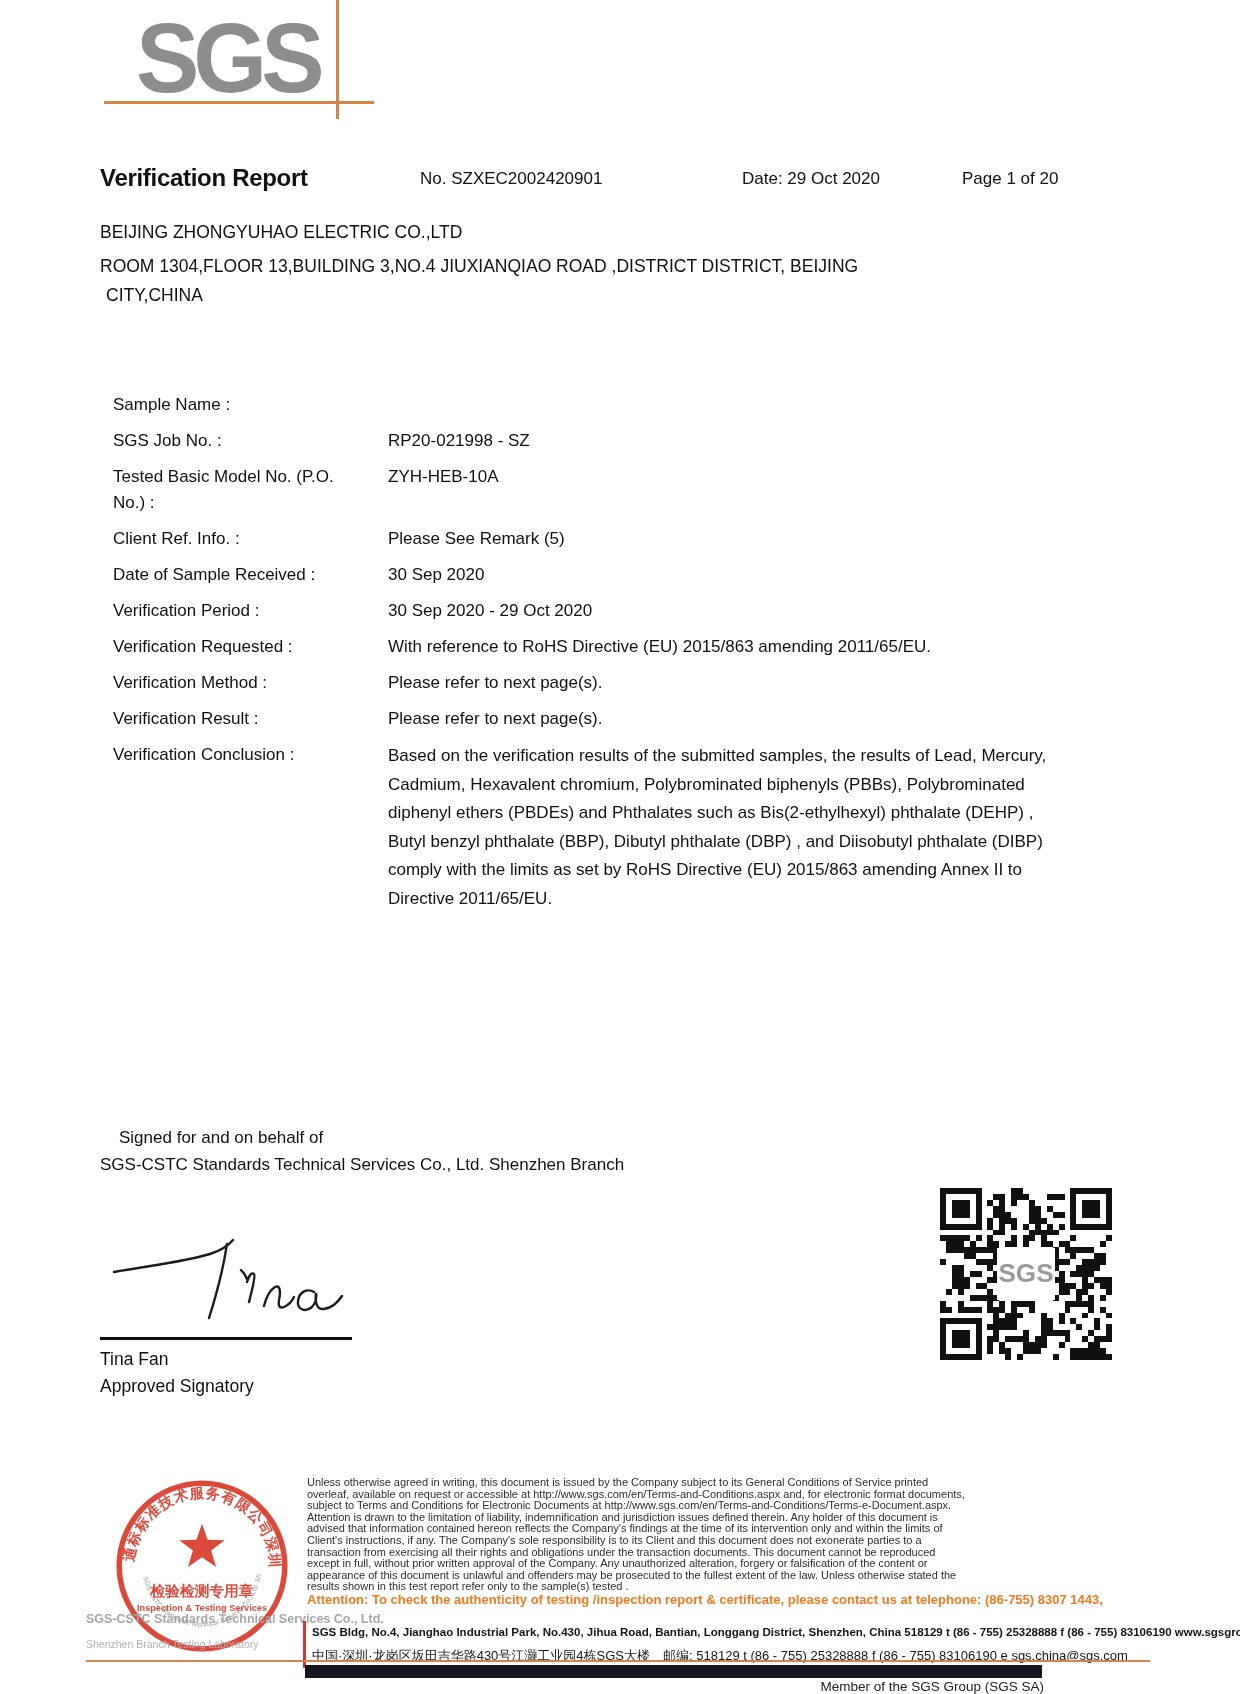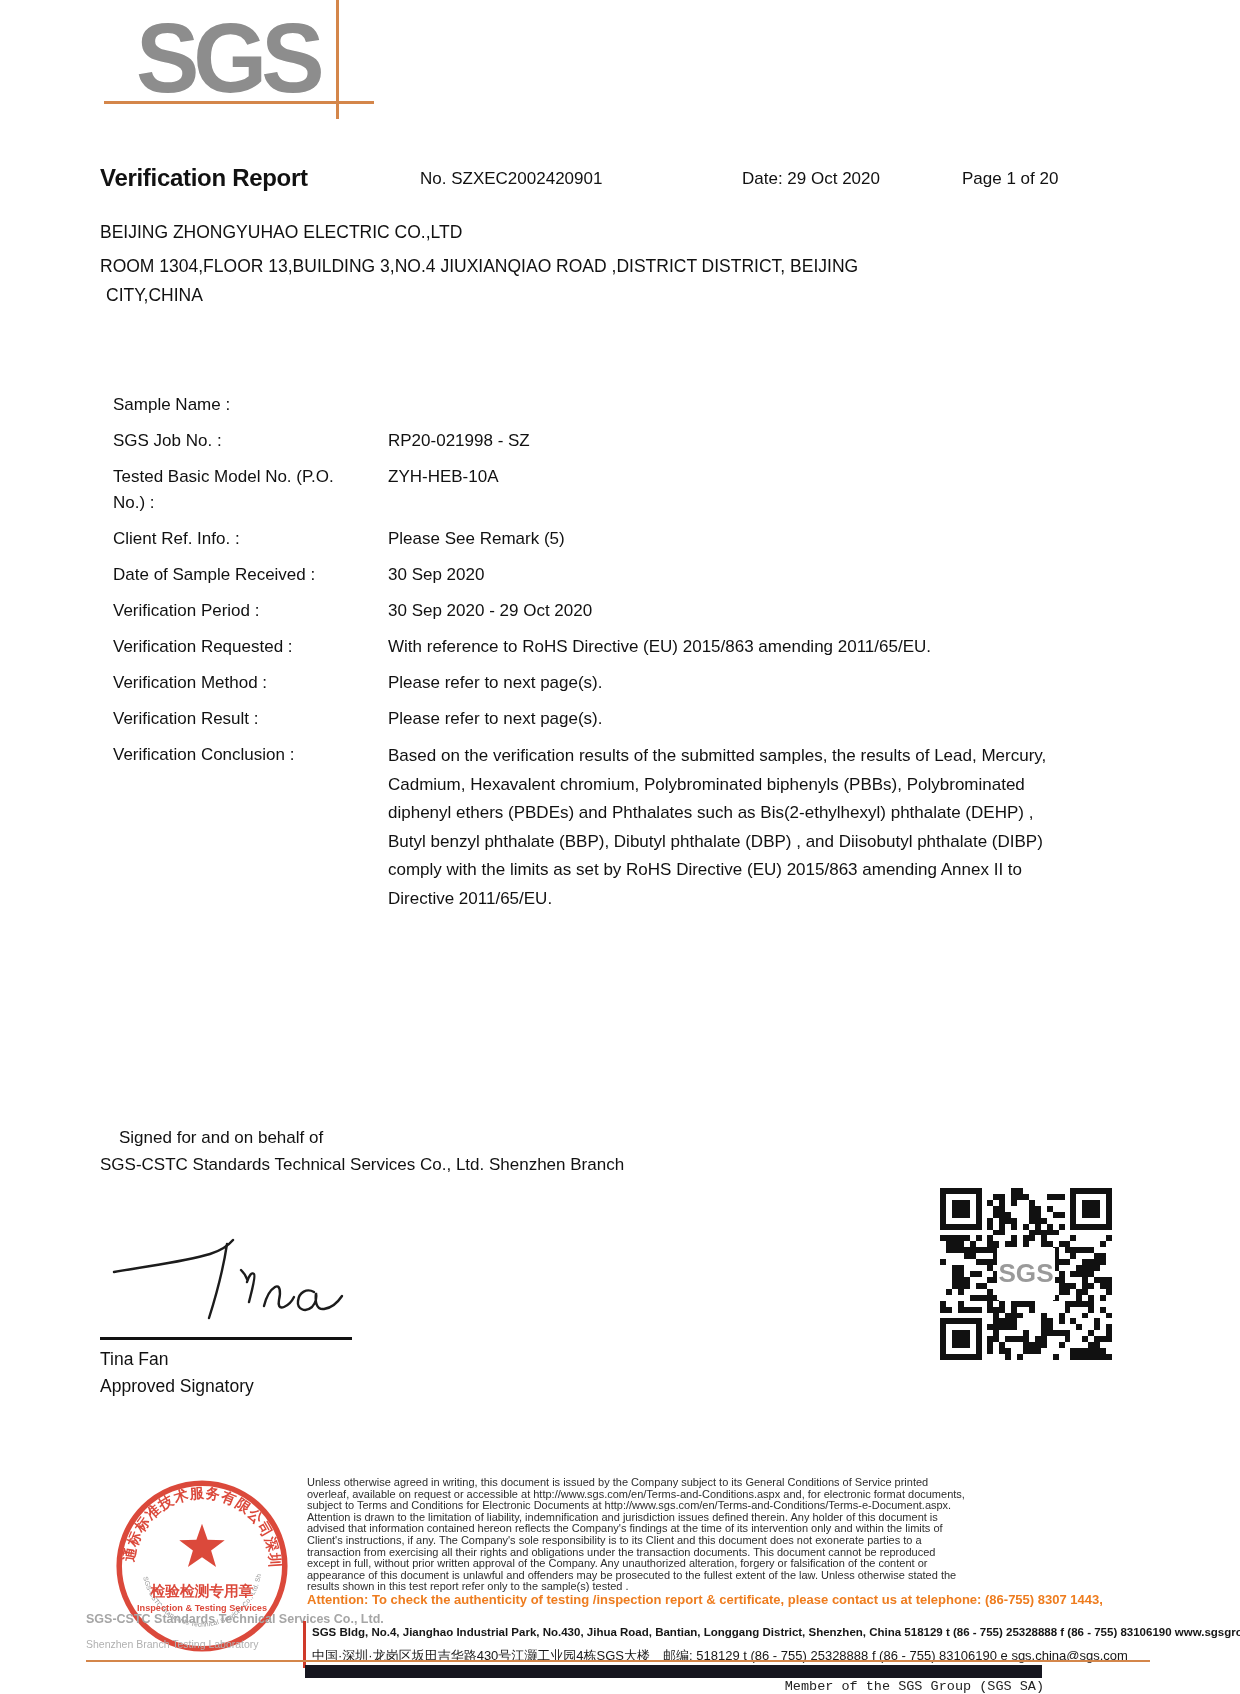--- a/index.html
+++ b/index.html
@@ -48,21 +48,21 @@
   .disclaimer{position:absolute;left:307px;top:1477px;width:737px;}
   .disc-line{margin:0;font-size:11px;line-height:11.6px;color:#2e2e2e;white-space:nowrap;}
   .attn{position:absolute;left:307px;width:737px;font-size:13px;font-weight:700;color:#ee7c1e;white-space:nowrap;}
   .attn1{top:1592px;}
   .attn2{top:1606px;}
   .addr-block{position:absolute;left:303px;top:1621px;width:741px;border-left:3px solid #cf3a2a;padding-left:6px;}
   .addr-en{font-size:11.5px;font-weight:700;color:#161616;line-height:23px;white-space:nowrap;}
   .addr-cn{font-size:13px;font-weight:400;color:#161616;line-height:24px;white-space:nowrap;}
   .foot-hrule{position:absolute;left:86px;top:1660px;width:1064px;height:2px;background:#d4864a;}
   .bottom-bar{position:absolute;left:305px;top:1665px;width:737px;height:13px;background:#16161f;}
-  .member{position:absolute;left:700px;top:1679px;width:344px;text-align:right;font-size:13.5px;color:#222;font-family:Liberation Mono, monospace;}
+  .member{position:absolute;left:700px;top:1679px;width:344px;text-align:right;font-size:13.5px;color:#222;}
 </style>
 </head>
 <body>
 
 <div class="page">
 
   <div class="logo-text">SGS</div>
   <div class="logo-hrule"></div>
   <div class="logo-vrule"></div>
 

